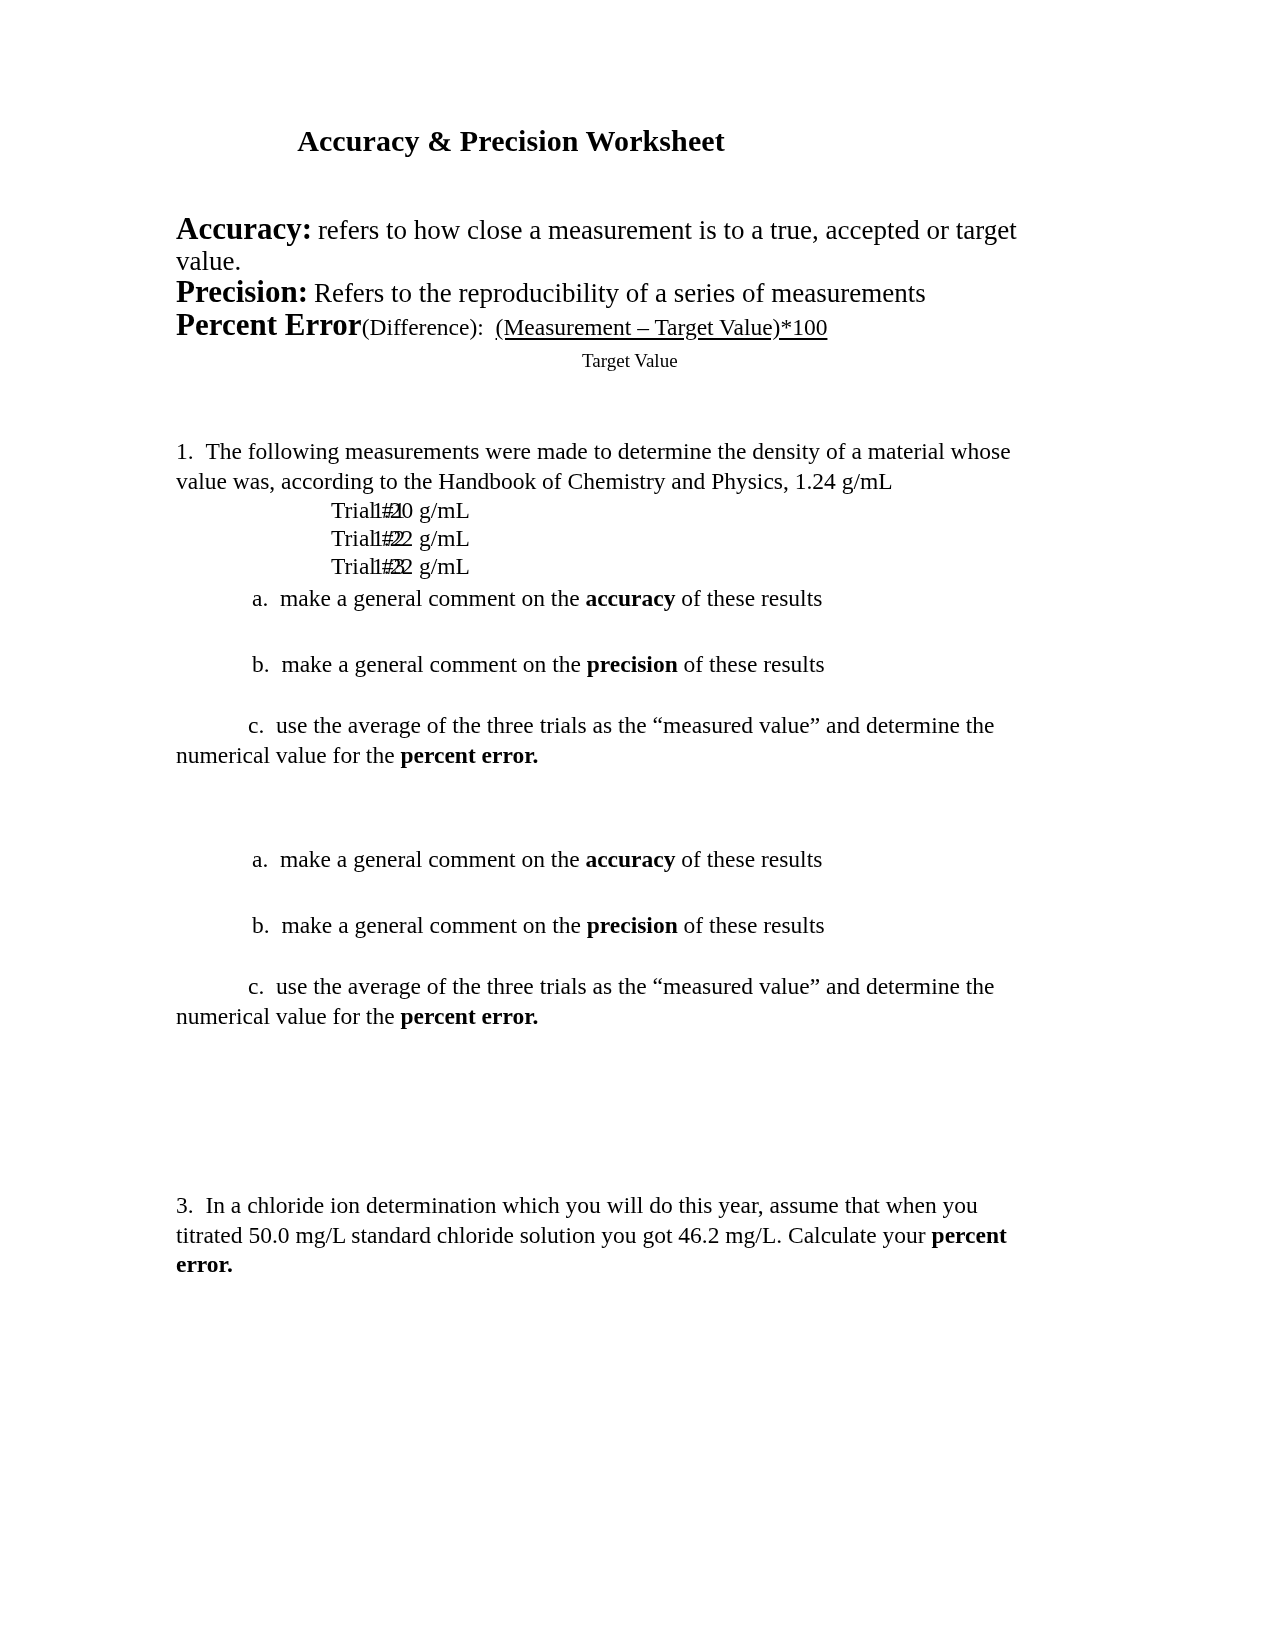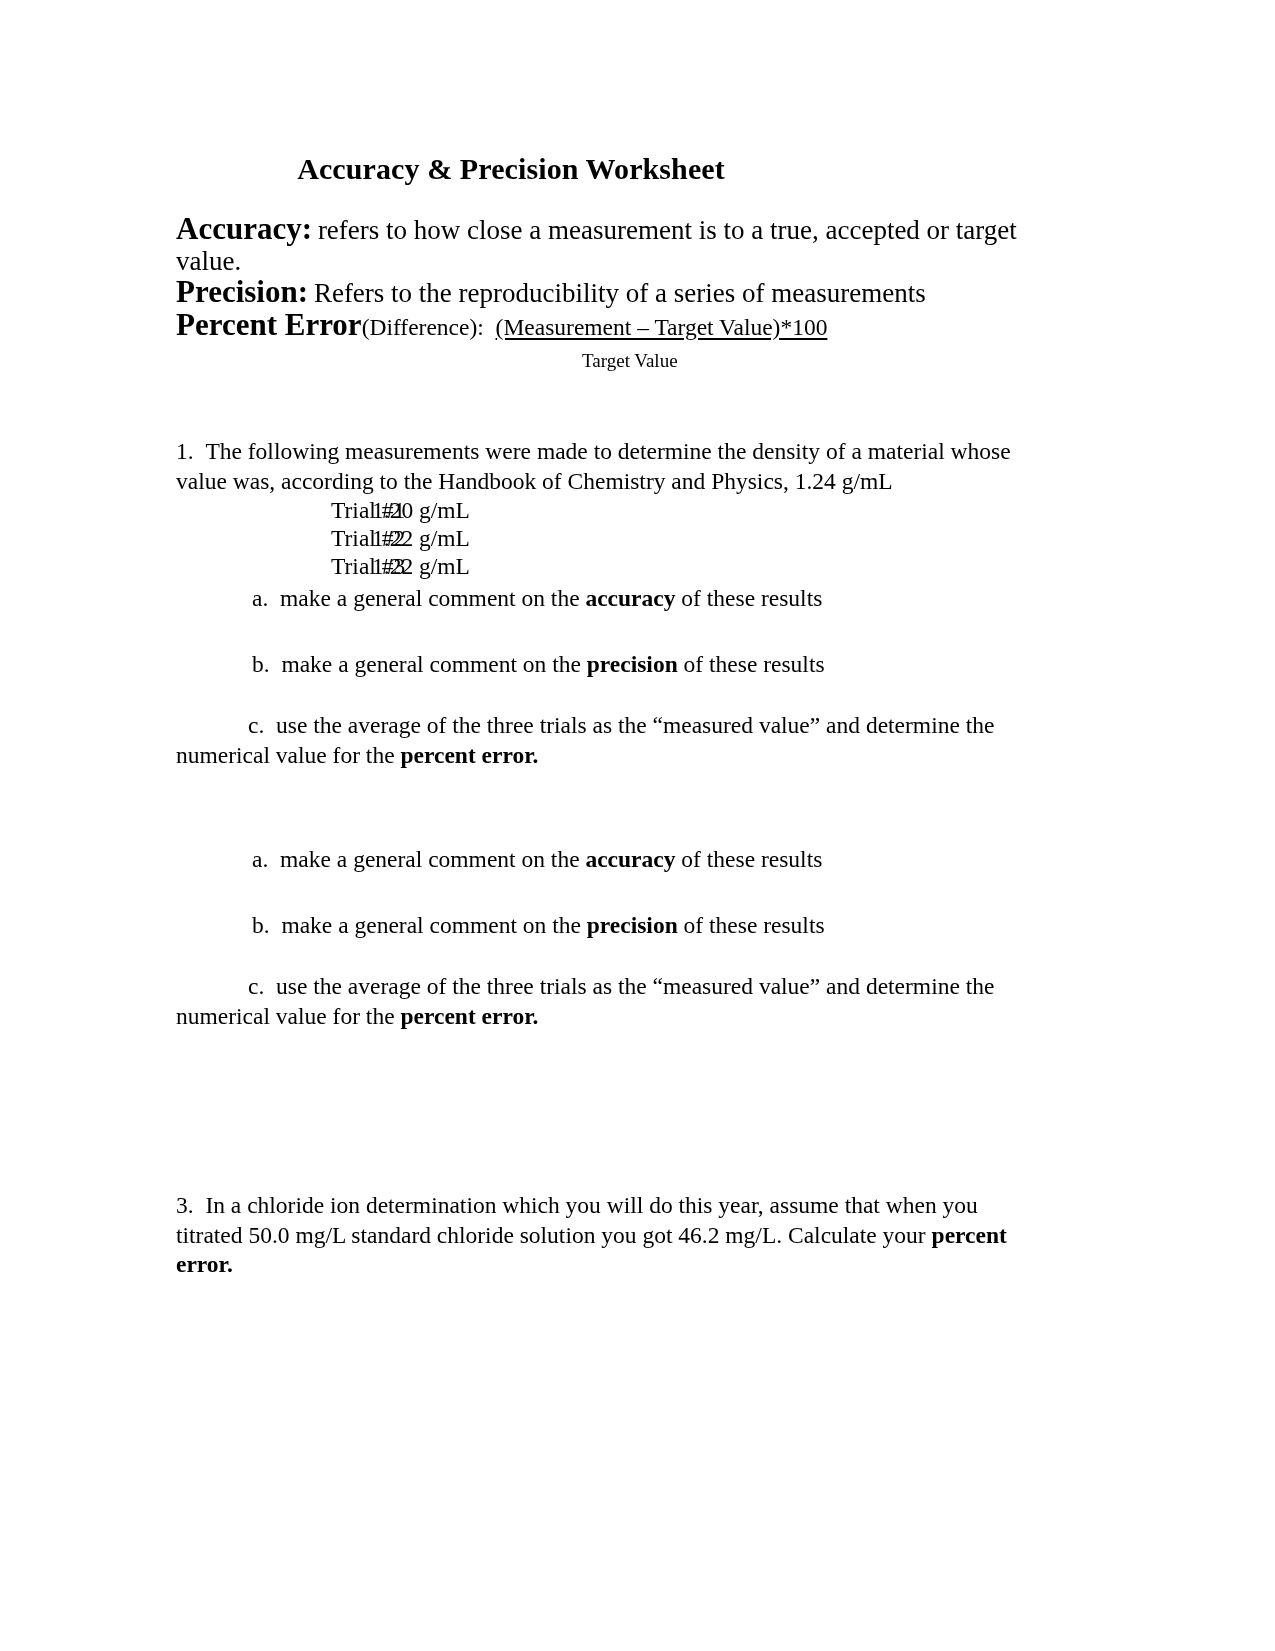--- a/index.html
+++ b/index.html
@@ -19,21 +19,21 @@
     width: 1275px;
     height: 1651px;
     box-sizing: border-box;
     padding: 0;
     overflow: hidden;
   }
   
   .title {
     position: absolute;
     left: 0;
-    top: 152px;
+    top: 124px;
     width: 1022px;
     text-align: center;
     font-size: 30px;
     font-weight: bold;
     letter-spacing: 0.1px;
   }
   
   .content {
     position: absolute;
     left: 176px;

